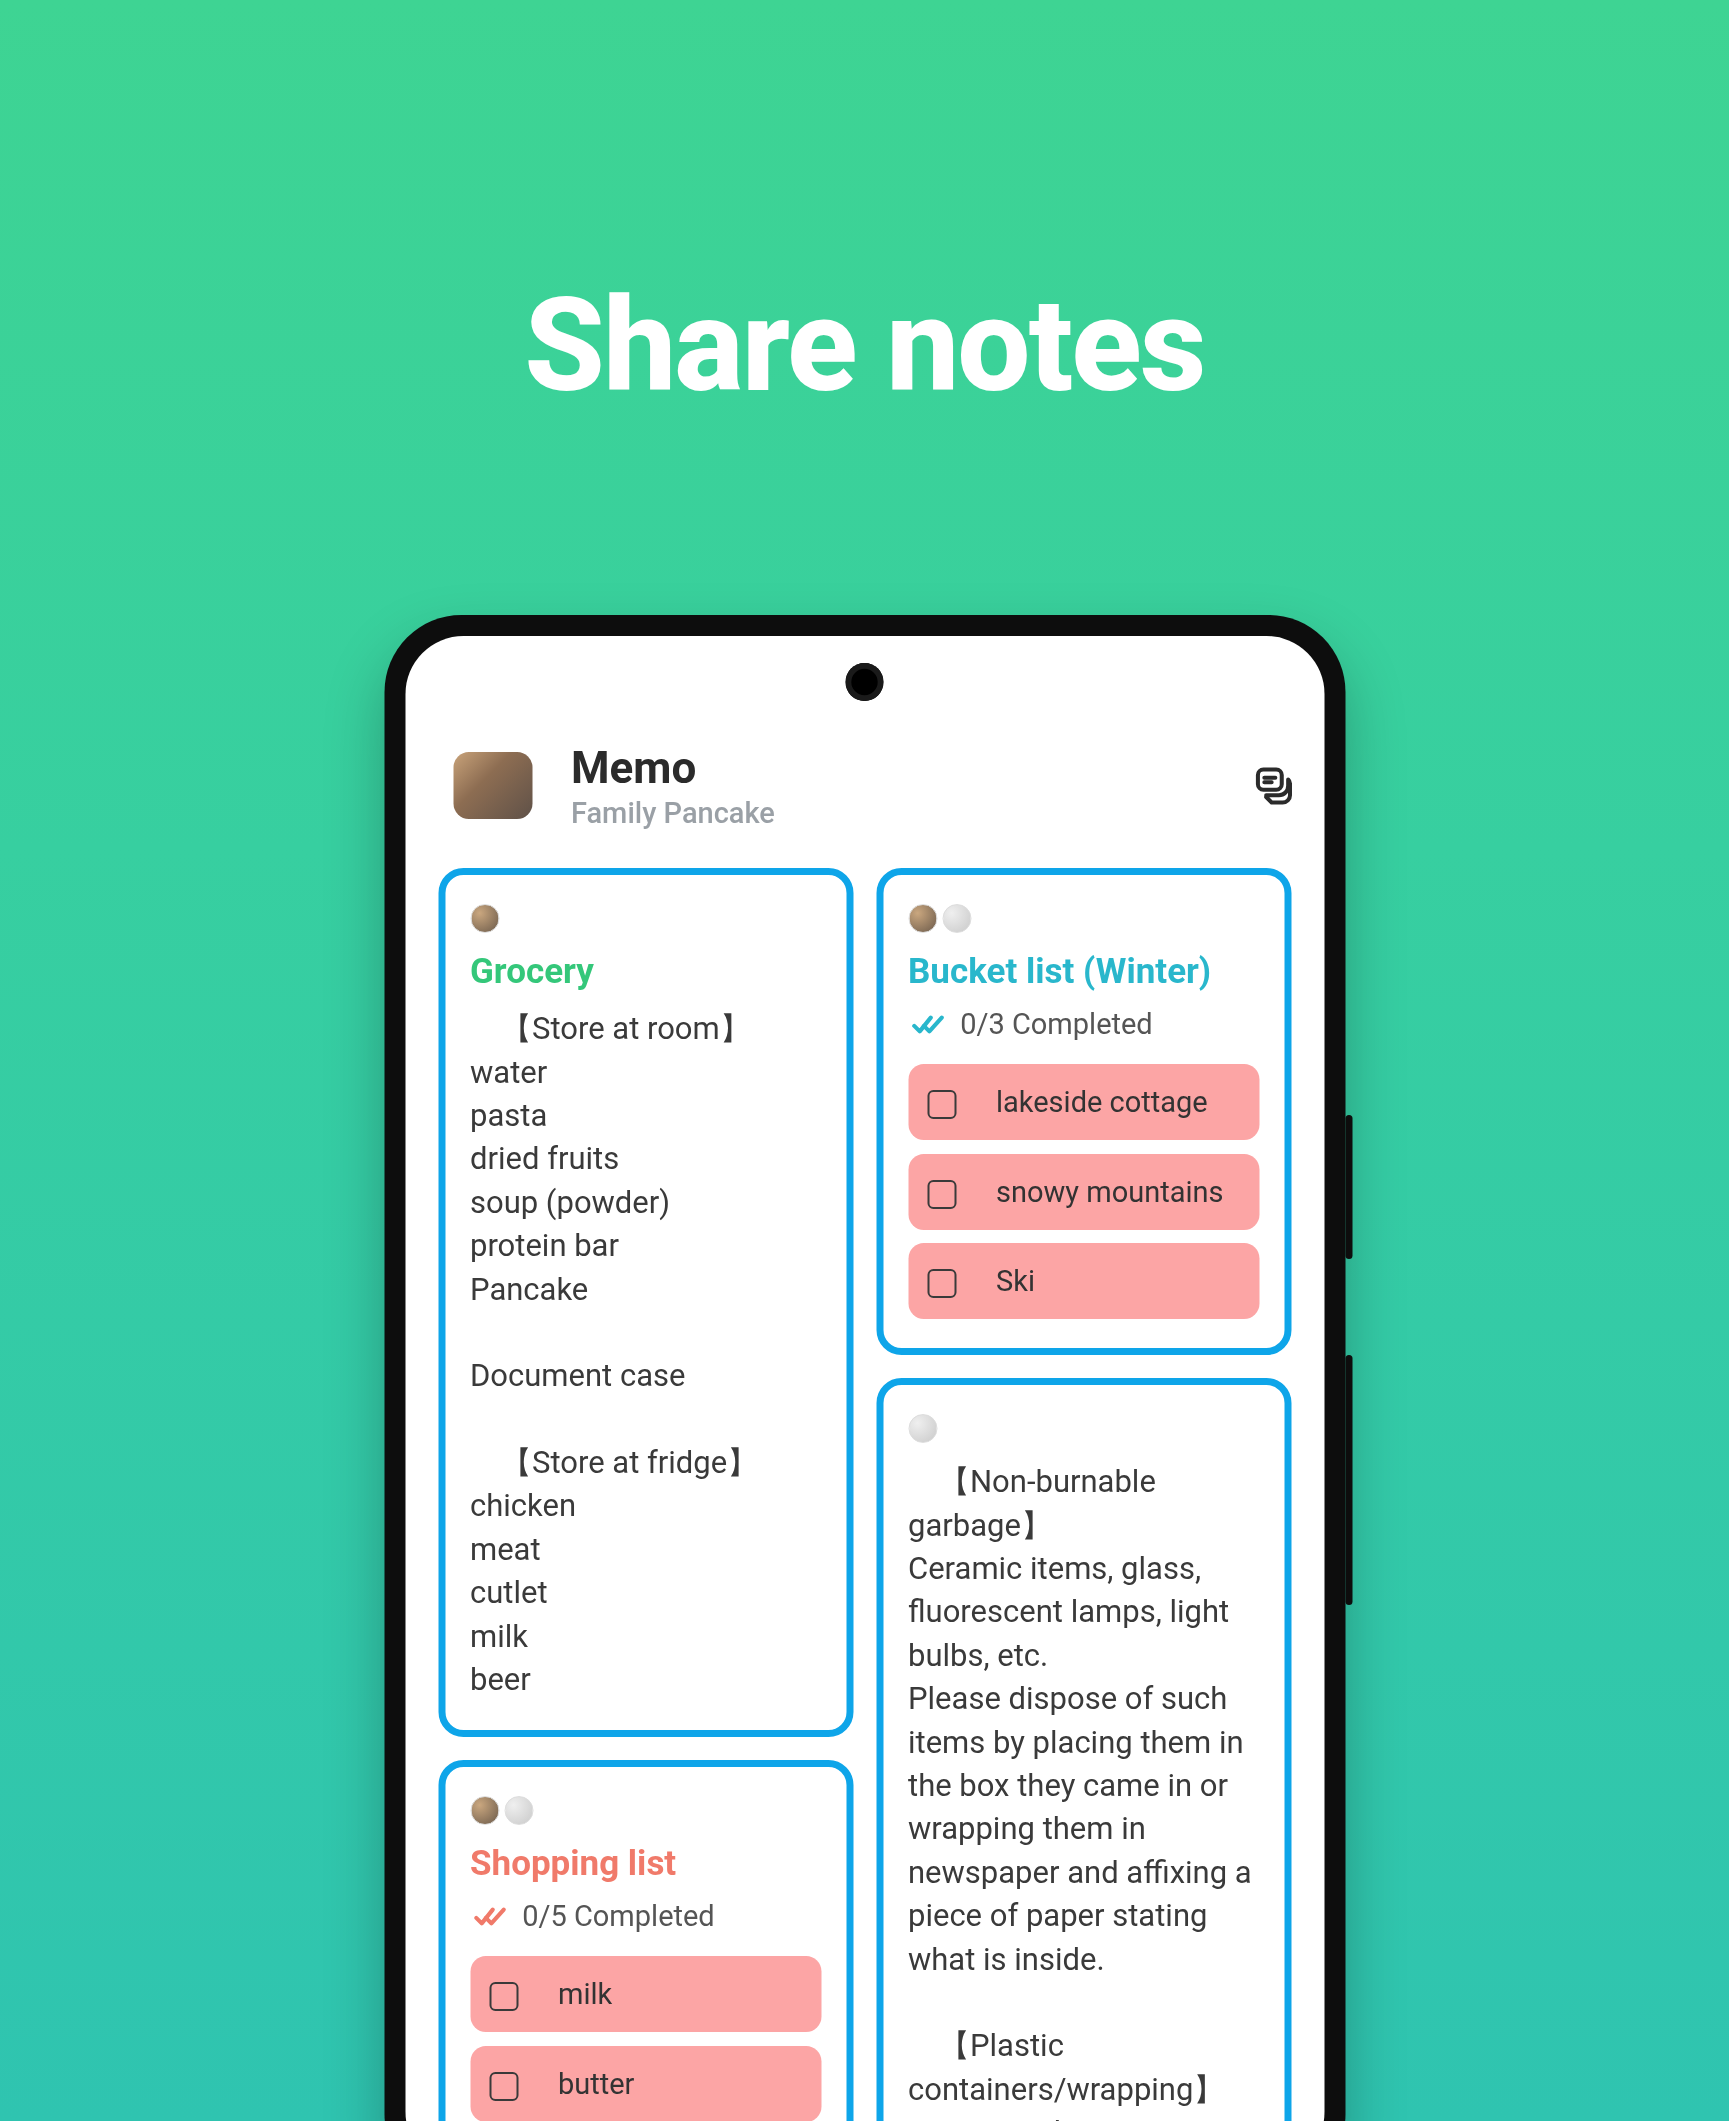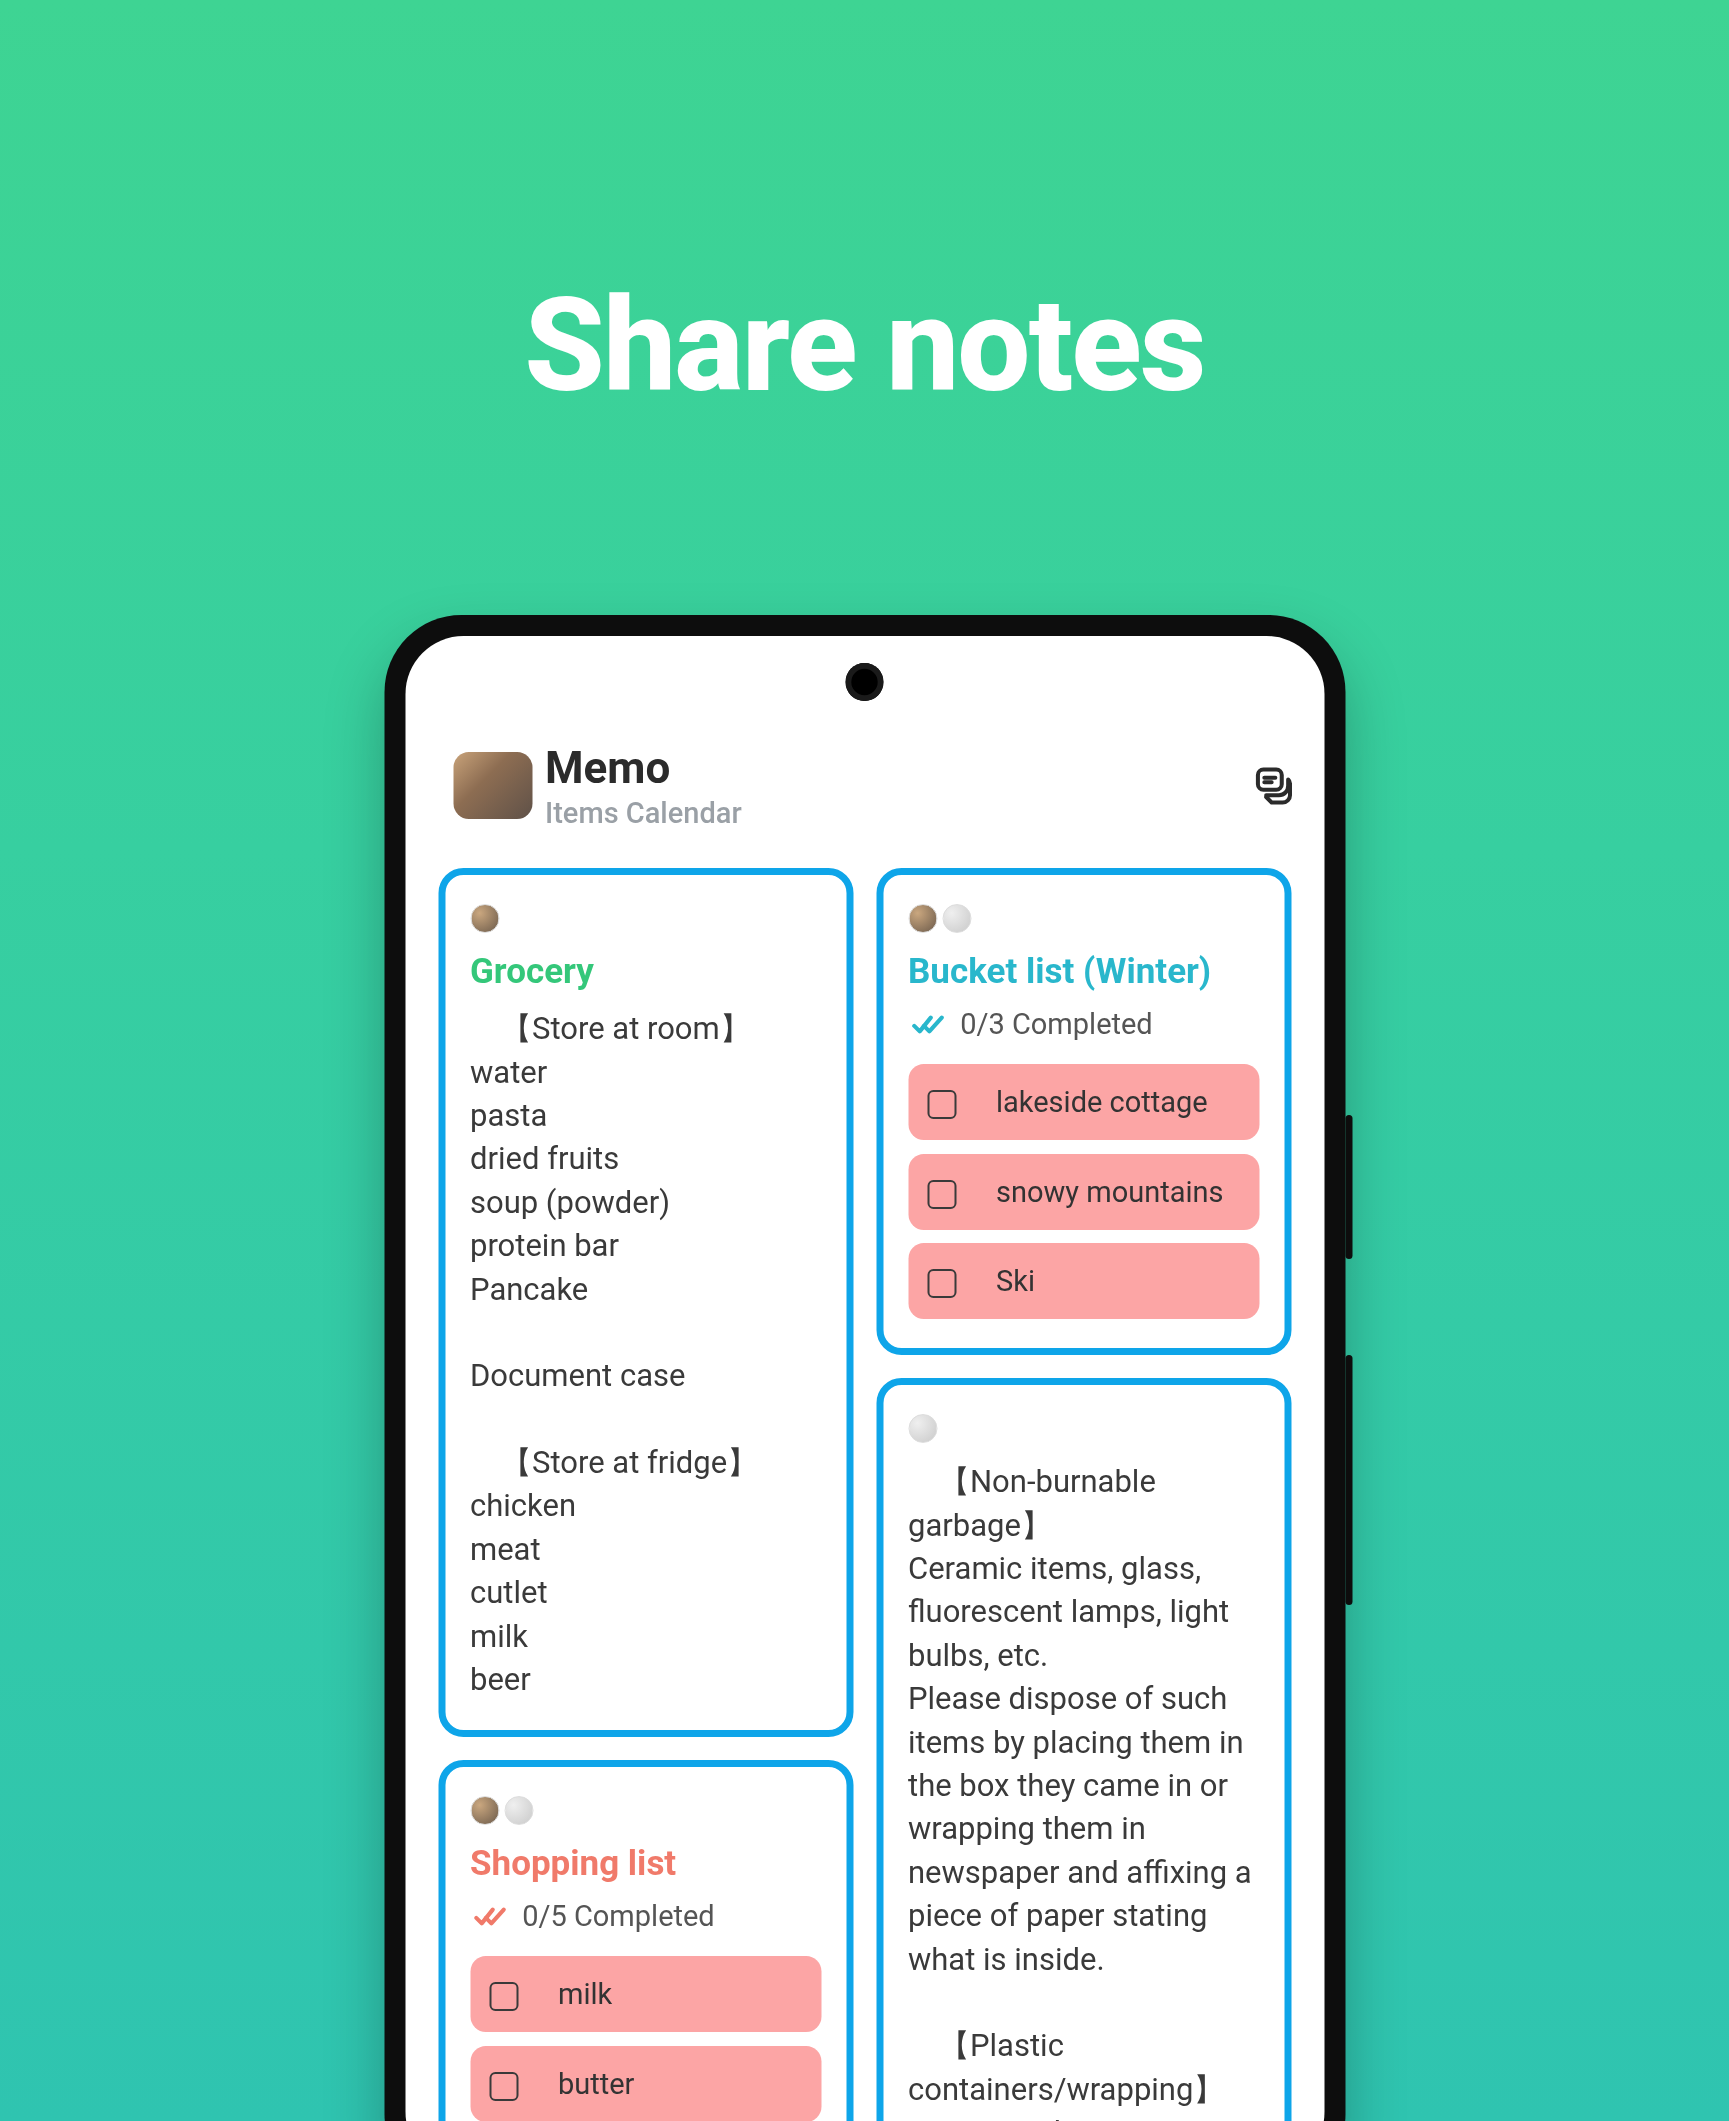--- a/index.html
+++ b/index.html
@@ -52,21 +52,21 @@
     width: 38px; height: 38px;
     background: #000;
     border-radius: 50%;
     box-shadow: inset 0 0 0 5.8px #1a1a1a;
   }
 
   .app-header {
     padding: 106px 24px 29px 48px;
     display: flex;
     align-items: center;
-    gap: 13px;
+    gap: 39px;
   }
   .avatar {
     width: 79px; height: 67px;
     border-radius: 15.4px;
     background: linear-gradient(135deg,#c9a37a 0%, #8d6d52 40%, #5f5148 100%);
     flex: none;
   }
   .header-titles { flex: 1; }
   .header-title {
     font-size: 44px;
@@ -162,21 +162,21 @@
 <div class="phone">
   <div class="side-btn a"></div>
   <div class="side-btn b"></div>
   <div class="screen">
     <div class="camera"></div>
 
     <div class="app-header">
       <div class="avatar"></div>
       <div class="header-titles">
         <div class="header-title">Memo</div>
-        <div class="header-sub">Items Calendar</div>
+        <div class="header-sub">Family Pancake</div>
       </div>
       <div class="header-action">
         <svg viewBox="0 0 24 24" width="44" height="44" fill="none" stroke="currentColor" stroke-width="2.2" stroke-linecap="round" stroke-linejoin="round">
           <rect x="3.5" y="3" width="13" height="11" rx="3"></rect>
           <path d="M8 17h7a5 5 0 0 0 5-5V8.5a3 3 0 0 1 1 2.2V17a4 4 0 0 1-4 4h-6l-3-3"></path>
           <path d="M7 7.5h6M7 10h4"></path>
         </svg>
       </div>
     </div>
 

